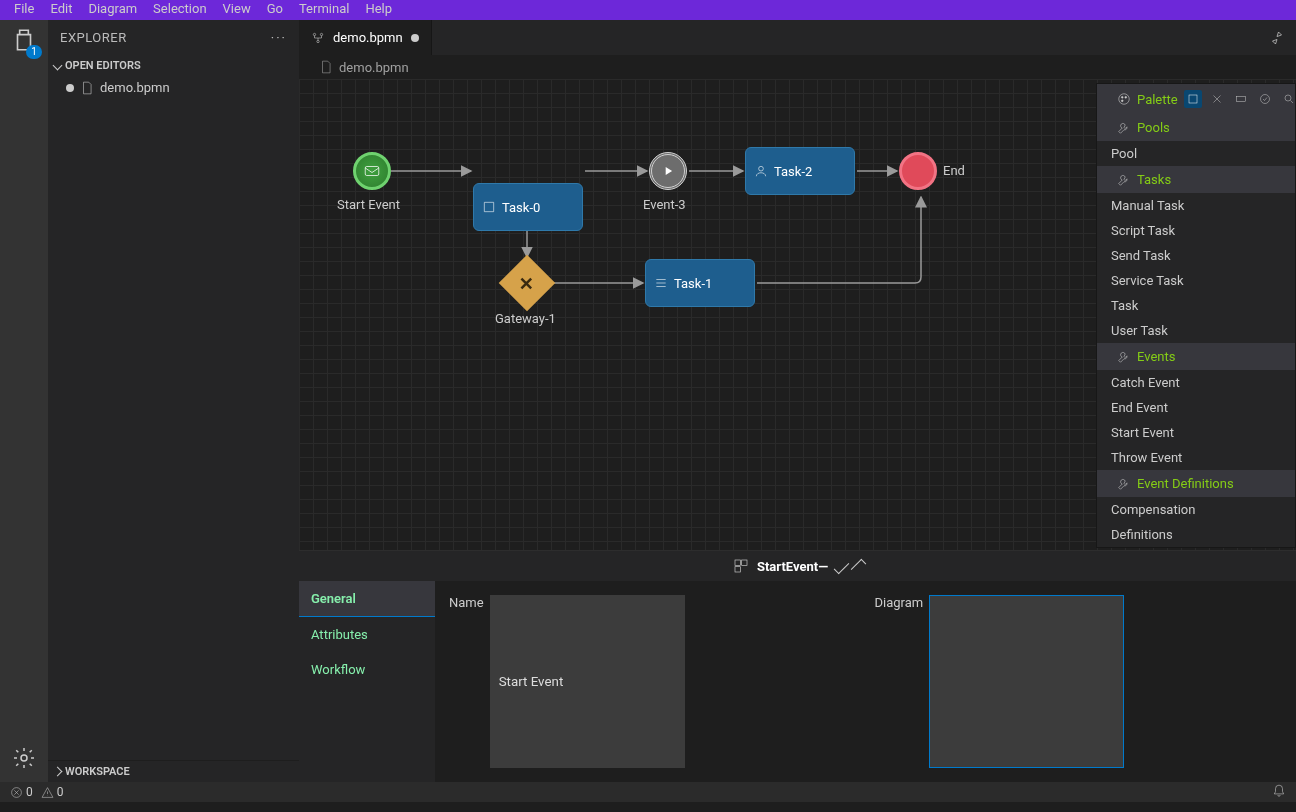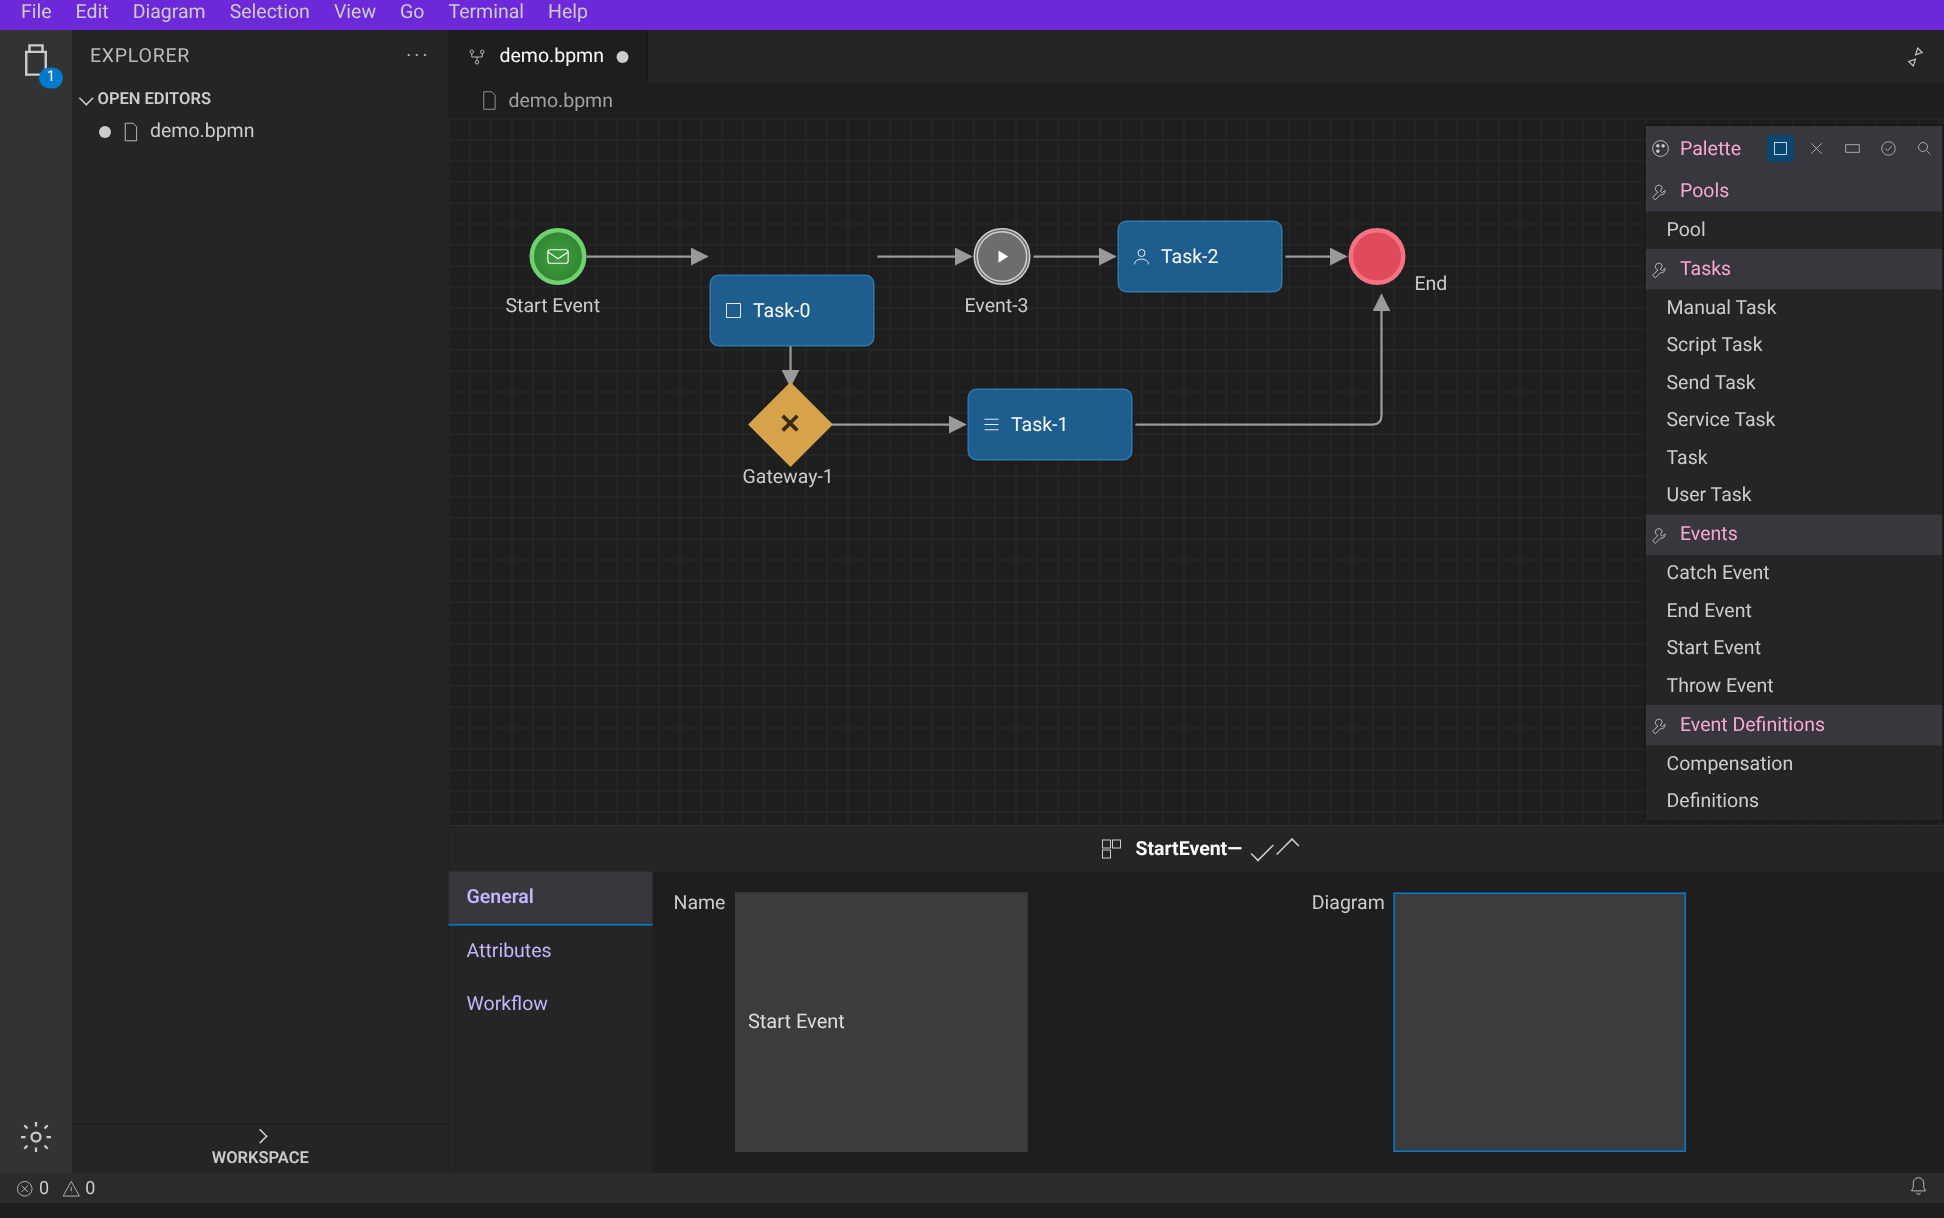--- a/index.html
+++ b/index.html
@@ -13,21 +13,21 @@
   .activitybar .top, .activitybar .bottom { display: flex; flex-direction: column; align-items: center; gap: 14px; }
   .activitybar .aicon { width: 28px; height: 28px; display:flex; align-items:center; justify-content:center; }
   .activitybar svg { stroke: #cccccc; fill: none; }
   .badge { position: absolute; transform: translate(10px, 12px); background:#007acc; color:#fff; font-size:10px; border-radius:10px; padding:0 5px; line-height:14px; }
 
   .sidebar { width: 251px; background: #252526; display: flex; flex-direction: column; }
   .sidebar-title { height: 35px; display:flex; align-items:center; justify-content:space-between; padding: 0 12px; color:#bbbbbb; font-size:13px; letter-spacing:.5px; }
   .section-head { display:flex; align-items:center; gap:4px; padding:4px 6px; font-size:11px; font-weight:600; color:#cccccc; }
   .file-row { display:flex; align-items:center; gap:6px; padding: 4px 18px; color:#cccccc; }
   .dirty-dot { width:8px;height:8px;border-radius:50%;background:#cccccc; }
-  .workspace-head { margin-top:auto; border-top:1px solid #00000030;flex-direction:column; }
+  .workspace-head { margin-top:auto; border-top:1px solid #00000030; }
 
   .editor-area { flex:1; display:flex; flex-direction:column; position:relative; background:#1e1e1e; }
   .tabbar { height: 35px; background:#252526; display:flex; align-items:stretch; }
   .tab { display:flex; align-items:center; gap:8px; padding:0 12px; background:#1e1e1e; color:#fff; border-right:1px solid #00000040; position:relative; }
   .tab .dirty { width:8px;height:8px;border-radius:50%;background:#cccccc; }
   .breadcrumb { height: 24px; display:flex; align-items:center; gap:6px; padding-left: 20px; color:#a0a0a0; }
   .canvas-wrap { flex:1; position:relative; display:flex; }
   .canvas { flex:1; position:relative; background:#1e1e1e;
     background-image: linear-gradient(#2a2a2a 1px, transparent 1px), linear-gradient(90deg, #2a2a2a 1px, transparent 1px);
     background-size: 14px 14px; }
@@ -35,36 +35,36 @@
   .start-event { position:absolute; width:38px;height:38px;border-radius:50%; background: radial-gradient(circle at 50% 50%, #3fa03f, #2e7d2e); border:3px solid #6fd26f; display:flex;align-items:center;justify-content:center; }
   .inter-event { position:absolute; width:38px;height:38px;border-radius:50%; background:#6d6d6d; border:3px double #cfcfcf; display:flex;align-items:center;justify-content:center; }
   .end-event { position:absolute; width:38px;height:38px;border-radius:50%; background:#e04a5a; border:3px solid #f27384; }
   .task { position:absolute; width:110px; height:48px; border-radius:6px; background:#1e5e8e; border:1px solid #2f79aa; color:#ffffff; display:flex; align-items:center; gap:6px; padding:0 8px; }
   .gateway { position:absolute; width:40px;height:40px; background:#d6a24a; transform:rotate(45deg); display:flex;align-items:center;justify-content:center; }
   .gateway span { transform:rotate(-45deg); color:#3a2a10; font-size:18px; font-weight:bold; }
   svg.edges { position:absolute; top:0; left:0; width:100%; height:100%; pointer-events:none; }
 
   .palette { position:absolute; top:4px; right:0; width:200px; background:#252526; border:1px solid #00000060; max-height:470px; overflow:hidden; }
   .palette-scroll { max-height:468px; overflow-y:auto; }
-  .pal-head { display:flex; align-items:center; gap:6px; padding:6px 3px; background:#37373d; color:#f9a8d4; }
+  .pal-head { display:flex; align-items:center; gap:6px; padding:6px 20px; background:#37373d; color:#84cc16; }
   .pal-head.main { justify-content:space-between; }
   .pal-tools { display:flex; gap:6px; }
   .pal-tool { width:18px;height:18px;display:flex;align-items:center;justify-content:center;border-radius:2px;}
   .pal-tool.selected { background:#094771; }
   .pal-item { padding:5px 10px 5px 14px; color:#cccccc; }
   .palette-scroll::-webkit-scrollbar{width:10px;} .palette-scroll::-webkit-scrollbar-thumb{background:#4e4e4e;}
   .pal-toggle { position:absolute; top:14px; right:4px; width:18px; text-align:center; color:#cccccc;}
 
   .props-panel { height:232px; background:#1e1e1e; border-top:1px solid #2d2d2d; display:flex; flex-direction:column;}
   .props-title { height:30px; display:flex; align-items:center; justify-content:center; padding:0 10px; background:#252526; color:#ffffff;font-weight:bold; }
   .props-title .left { display:flex; align-items:center; gap:8px;}
   .props-title .right { display:flex; gap:10px; }
   .props-body { flex:1; display:flex; }
   .props-tabs { width:136px; background:#252526; display:flex; flex-direction:column; }
-  .props-tab { padding:10px 12px; color:#c4b5fd; }
+  .props-tab { padding:10px 12px; color:#86efac; }
   .props-tab.active { background:#37373d; font-weight:600; border-bottom:1px solid #007acc;}
   .props-form { flex:1; padding:14px 14px; display:flex; gap:18px; }
   .field { flex:1; display:flex; flex-direction:row; gap:6px; }
   .field label { color:#ccc; }
   .field input { background:#3c3c3c; border:1px solid #3c3c3c; color:#ddd; padding:5px 8px; outline:none; }
 
   .statusbar { height:20px; background:#2b2b2b; display:flex; align-items:center; justify-content:space-between; padding:0 10px; color:#ccc; font-size:12px;}
   .status-left { display:flex; gap:8px; align-items:center;}
   .sicon{display:inline-flex;align-items:center;gap:3px;}
   .chev{display:inline-block;border:solid #ccc;border-width:0 1.5px 1.5px 0;padding:3px;}
@@ -194,21 +194,21 @@
 
         <div class="task" style="left:446px;top:68px;">
           <svg width="14" height="14" viewBox="0 0 24 24" stroke="#fff" fill="none">
               <circle cx="12" cy="8" r="4"></circle>
               <path d="M4 21c0-4 4-6 8-6s8 2 8 6"></path>
             </svg>
           <span>Task-2</span>
         </div>
 
         <div class="end-event" style="left:600px;top:73px;"></div>
-        <div class="node-label" style="left:644px;top:84px;margin-top:19px;">End</div>
+        <div class="node-label" style="left:644px;top:84px;">End</div>
 
         <div class="gateway" style="left:208px;top:184px;">
             <span>✕</span>
           </div>
         <div class="node-label" style="left:196px;top:232px;">Gateway-1</div>
 
         <div class="task" style="left:346px;top:180px;">
           <svg width="14" height="14" viewBox="0 0 24 24" stroke="#fff" fill="none">
               <path d="M4 6h16M4 12h16M4 18h16"></path>
             </svg>

